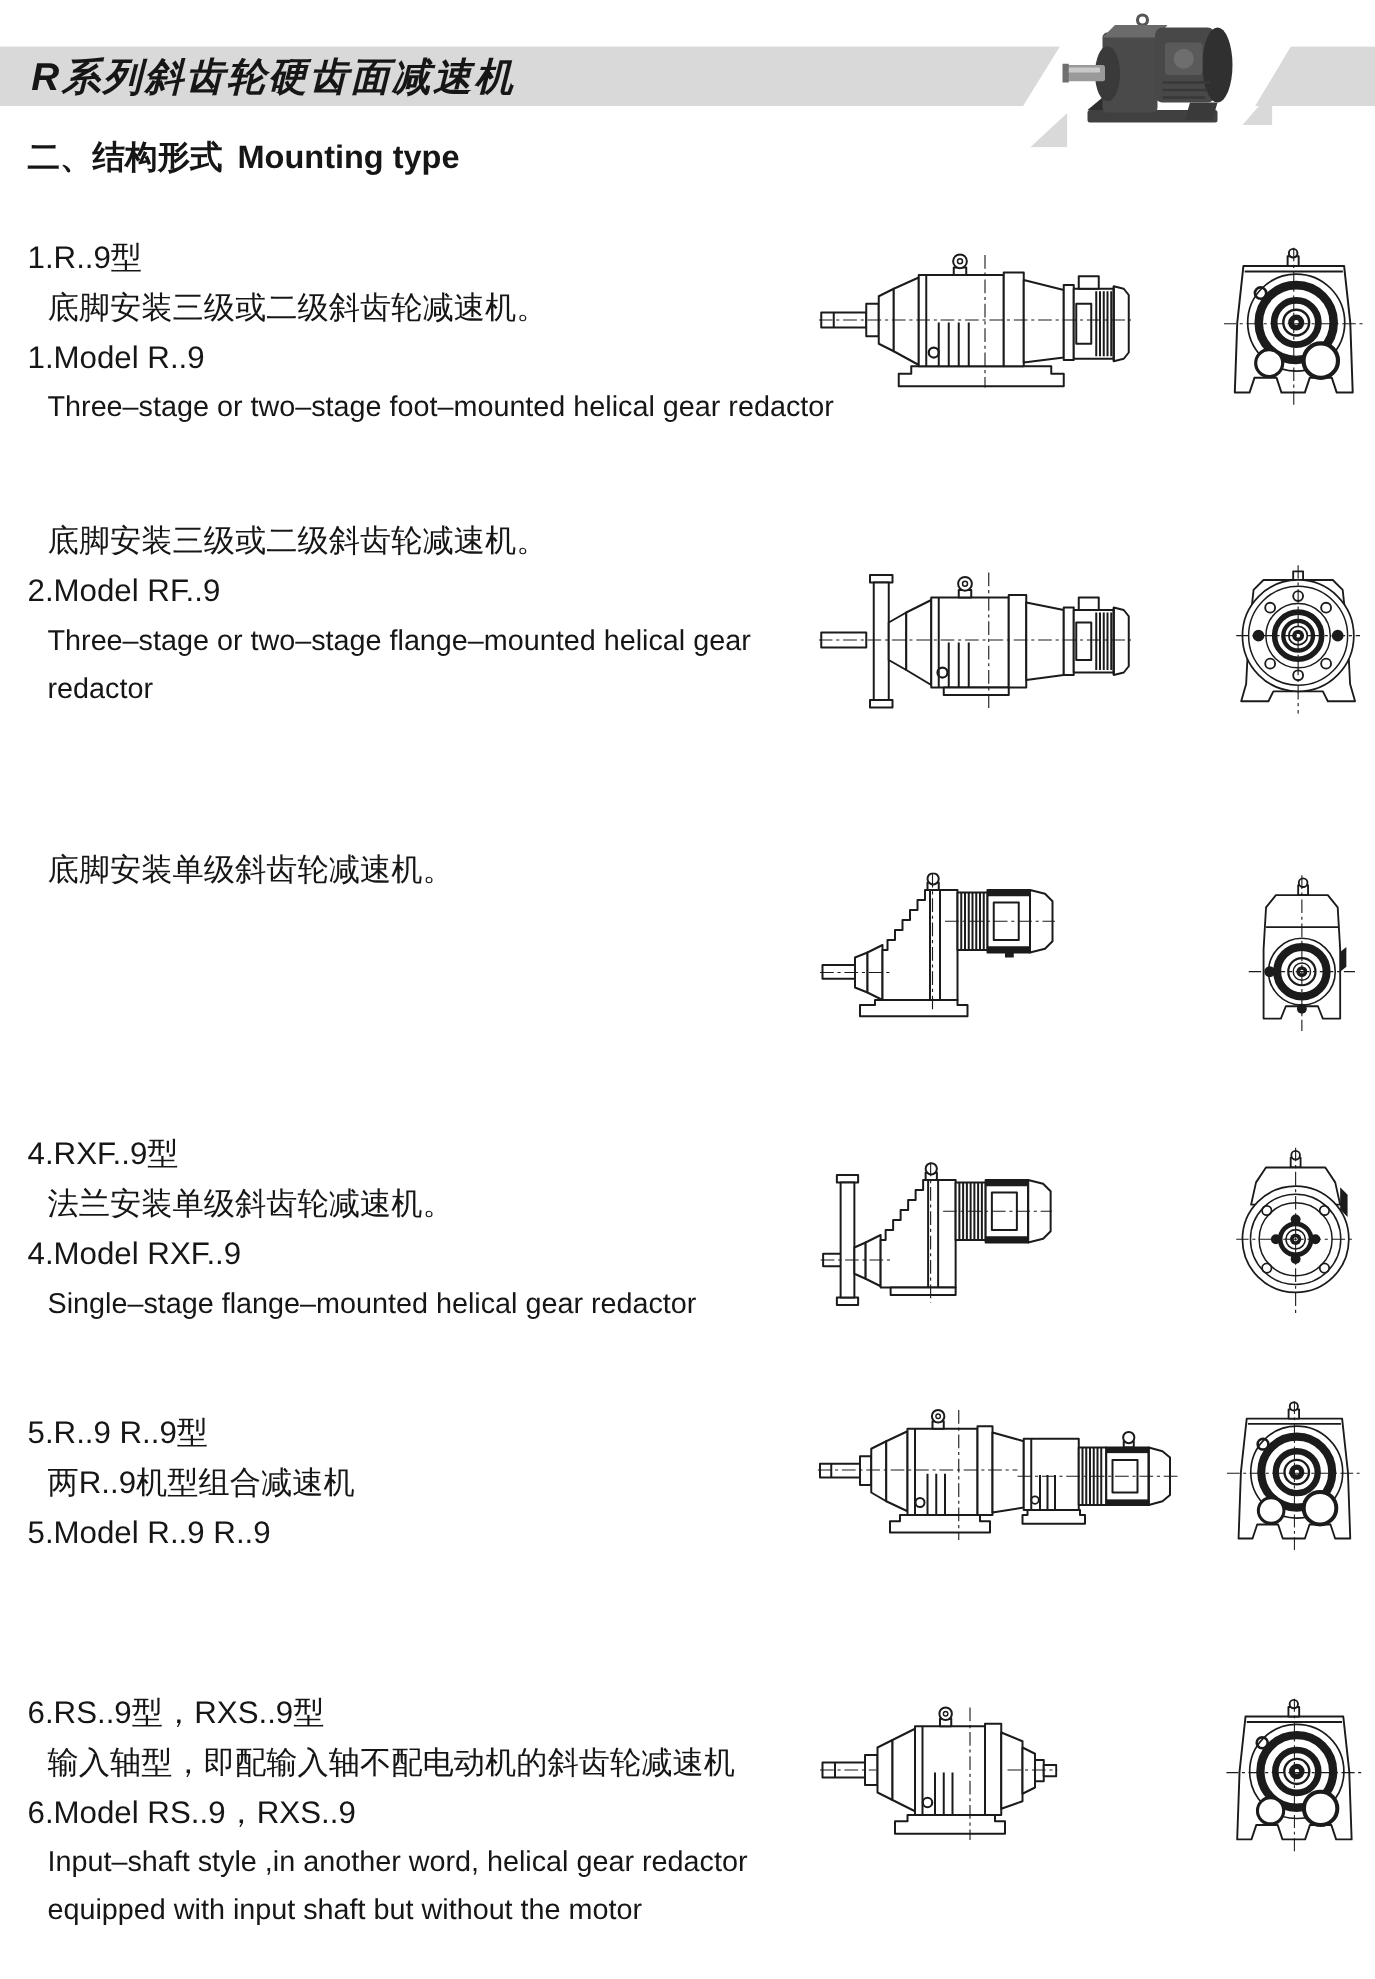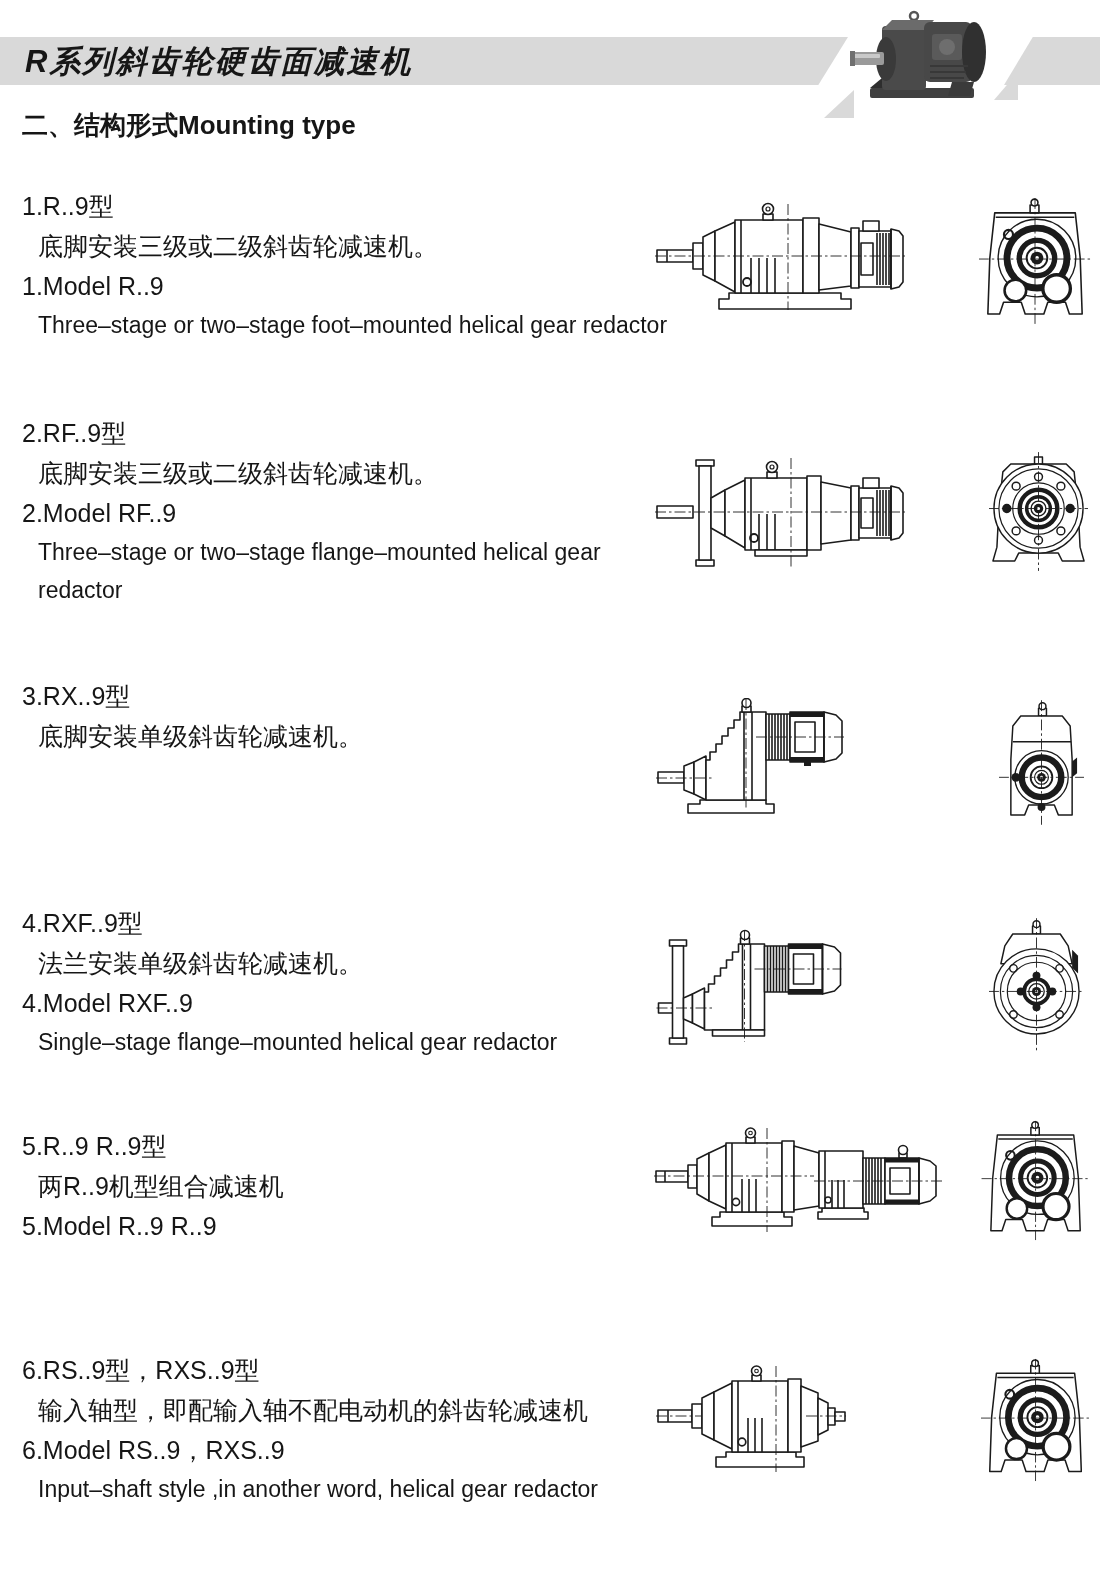--- a/index.html
+++ b/index.html
@@ -17,21 +17,21 @@
   .slash-left{left:824px;top:88px;width:30px;height:30px}
   .slash-right{left:994px;top:70px;width:24px;height:30px}
   .banner-title{position:absolute;left:25px;top:41px;margin:0;
                 font-size:31px;font-weight:bold;font-style:italic;
                 letter-spacing:2px;white-space:nowrap}
   .product-photo{position:absolute;left:848px;top:4px;width:150px;height:103px}
 
   
   .section-heading{position:absolute;left:22px;top:108px;margin:0;
                    font-size:26px;font-weight:bold;white-space:nowrap}
-  .section-heading .en{}
+  .section-heading .en{margin-left:12px}
 
   
   .item{position:absolute;left:22px;width:640px}
   .i1{top:186px}.i2{top:413px}.i3{top:676px}.i4{top:903px}.i5{top:1126px}.i6{top:1350px}
   .ln{white-space:nowrap}
   .zh-model{font-size:25px;line-height:40px}
   .zh-desc{font-size:25px;line-height:40px;font-weight:normal}
   .en-model{font-size:25px;line-height:40px}
   .en-desc{font-size:23px;line-height:38px}
   .ind{padding-left:16px}
@@ -141,21 +141,20 @@
     <path d="M236,31 V91"></path>
     <path stroke-width="0.9" stroke-dasharray="11 3 2.5 3" d="M0,58 H250"></path>
     <path stroke-width="0.9" stroke-dasharray="11 3 2.5 3" d="M133,6 V112"></path>
   </g>
 </svg>
 <svg class="tech d1f">
     <use href="#fvA"></use>
   </svg>
 
 <section class="item i2">
-  <div class="ln zh-model">2.RF..9型</div>
   <div class="ln zh-desc ind">底脚安装三级或二级斜齿轮减速机。</div>
   <div class="ln en-model">2.Model RF..9</div>
   <div class="ln en-desc ind">Three–stage or two–stage flange–mounted helical gear</div>
   <div class="ln en-desc ind">redactor</div>
 </section>
 
 <svg class="tech d2s" viewBox="0 0 250 124">
   <g stroke="#1b1b1b" stroke-width="1.6" fill="none" stroke-linejoin="round">
     <rect fill="#fff" x="2" y="56" width="36" height="12"></rect>
     <rect fill="#fff" x="41" y="10" width="18" height="6"></rect>
@@ -202,21 +201,20 @@
     <circle cx="50" cy="57" r="12" stroke-width="3.5"></circle>
     <circle cx="50" cy="57" r="7.5" stroke-width="1.4"></circle>
     <circle fill="#1b1b1b" stroke="none" cx="50" cy="57" r="4.8"></circle>
     <circle fill="#fff" stroke="none" cx="50" cy="57" r="1.6"></circle>
     <path stroke-width="0.9" stroke-dasharray="11 3 2.5 3" d="M-1,57 H101"></path>
     <path stroke-width="0.9" stroke-dasharray="11 3 2.5 3" d="M50,0 V120"></path>
   </g>
 </svg>
 
 <section class="item i3">
-  <div class="ln zh-model">3.RX..9型</div>
   <div class="ln zh-desc ind">底脚安装单级斜齿轮减速机。</div>
   <div class="ln en-desc ind"></div>
 </section>
 
 <svg class="tech d3s" viewBox="0 0 188 122">
   <g stroke="#1b1b1b" stroke-width="1.6" fill="none" stroke-linejoin="round">
     <rect fill="#fff" x="2" y="74" width="26" height="11"></rect>
     <path fill="#fff" d="M28,68 L38,64 V96 L28,92 Z"></path>
     <path fill="#fff" d="M38,64 L50,58 V102 L38,96 Z"></path>
     <path fill="#fff" d="M44,102 V106 H32 V115 H118 V106 H110 V102 Z"></path>
@@ -362,20 +360,21 @@
 </svg>
 <svg class="tech d5f">
     <use href="#fvA"></use>
   </svg>
 
 <section class="item i6">
   <div class="ln zh-model">6.RS..9型，RXS..9型</div>
   <div class="ln zh-desc ind">输入轴型，即配输入轴不配电动机的斜齿轮减速机</div>
   <div class="ln en-model">6.Model RS..9，RXS..9</div>
   <div class="ln en-desc ind">Input–shaft style ,in another word, helical gear redactor</div>
+  <div class="ln en-desc ind">equipped with input shaft but without the motor</div>
 </section>
 
 <svg class="tech d6s" viewBox="0 0 190 115">
   <g stroke="#1b1b1b" stroke-width="1.6" fill="none" stroke-linejoin="round">
     <rect fill="#fff" x="2" y="48" width="34" height="12"></rect>
     <path d="M12,48 V60"></path>
     <rect fill="#fff" x="36" y="42" width="10" height="24"></rect>
     <path fill="#fff" d="M46,36 L58,30 V78 L46,72 Z"></path>
     <path fill="#fff" d="M58,30 L76,21 V87 L58,78 Z"></path>
     <path fill="#fff" d="M70,90 V95 H60 V105 H148 V95 H140 V90 Z"></path>

